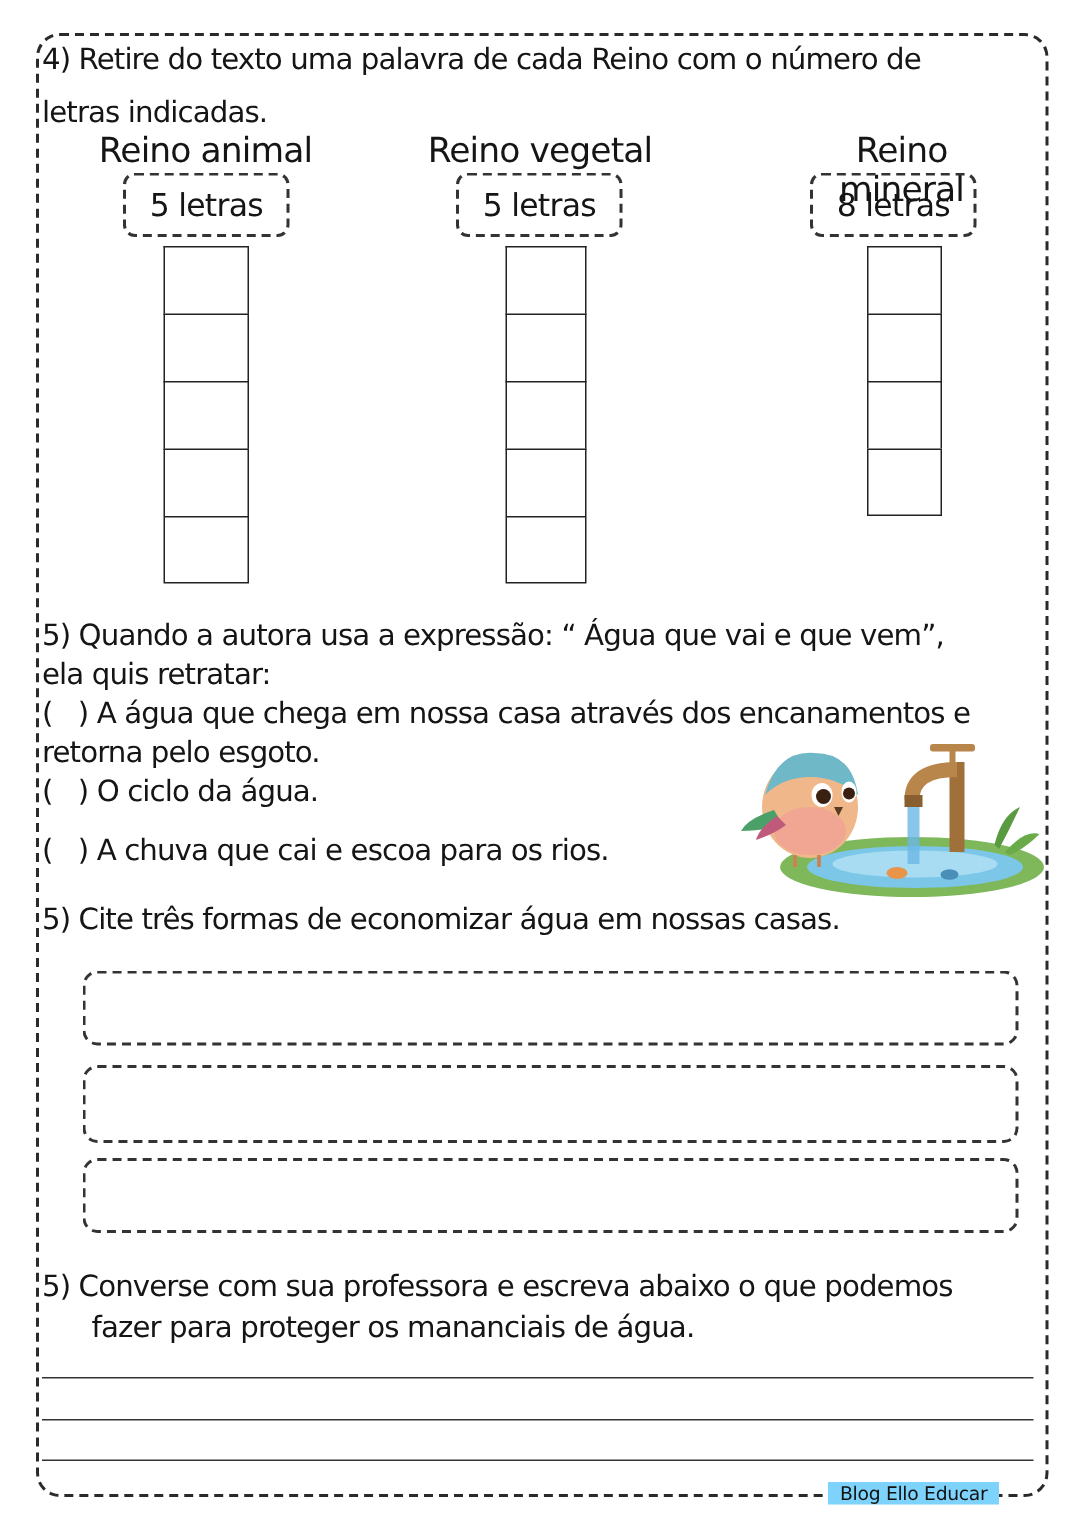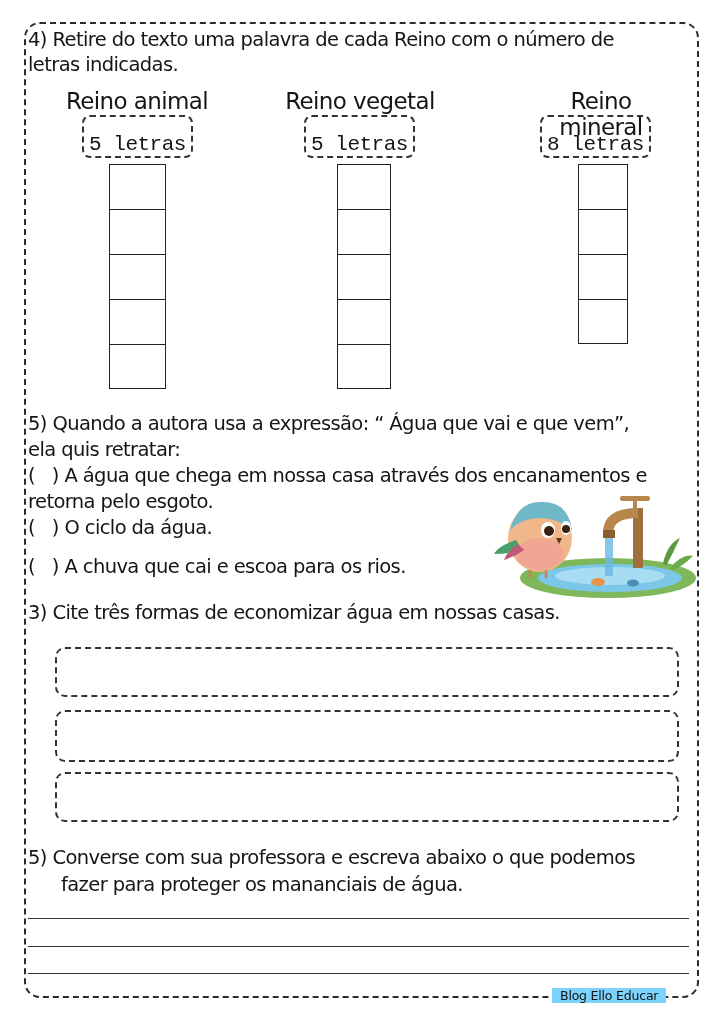--- a/index.html
+++ b/index.html
@@ -8,42 +8,42 @@
     font-family: "DejaVu Sans", sans-serif; color:#151515;
   }
   .page-border {
     position:absolute; left:24px; top:22px; width:675px; height:976px;
     border:2px dashed #2a2a2a; border-radius:16px; box-sizing:border-box;
   }
   .txt { position:absolute; font-size:19.5px; line-height:26px; white-space:nowrap; letter-spacing:-0.6px; }
   .reino { position:absolute; text-align:center; font-size:23px; letter-spacing:-0.6px; }
   .count-box {
     position:absolute; border:2px dashed #333; border-radius:8px; box-sizing:border-box;
-    font-size:21px; display:flex; align-items:flex-end; justify-content:center; letter-spacing:-0.5px;font-family:Liberation Mono, monospace;
+    font-size:21px; display:flex; align-items:center; justify-content:center; letter-spacing:-0.5px;
   }
   .cells { position:absolute; display:flex; flex-direction:column; }
   .cell { border:1.5px solid #222; border-bottom:none; box-sizing:border-box; }
   .cells .cell:last-child { border-bottom:1.5px solid #222; }
   .answer-box {
     position:absolute; left:55px; width:624px; border:2px dashed #333; border-radius:10px; box-sizing:border-box; background:#fff;
   }
   .write-line { position:absolute; left:28px; width:661px; height:0; border-top:1.5px solid #333; }
   .footer {
     position:absolute; left:552px; top:988px; background:#7dd3fc; padding:0 8px;
     font-size:12.5px; color:#111; letter-spacing:-0.2px;
   }
   .illustration { position:absolute; left:488px; top:488px; width:210px; height:115px; }
 </style>
 </head>
 <body>
 
 <div class="page-border"></div>
 
 <div class="txt" style="left:28px;top:27px;">4) Retire do texto uma palavra de cada Reino com o número de</div>
-<div class="txt" style="left:28px;top:52px;">letras indicadas.</div>
+<div class="txt" style="left:28px;top:62px;">letras indicadas.</div>
 
 <div class="reino" style="left:62px;top:88px;width:150px;">Reino animal</div>
 <div class="reino" style="left:285px;top:88px;width:150px;">Reino vegetal</div>
 <div class="reino" style="left:526px;top:88px;width:150px;">Reino mineral</div>
 
 <div class="count-box" style="left:82px;top:115px;width:111px;height:43px;">
     <span>5 letras</span>
   </div>
 <div class="count-box" style="left:304px;top:115px;width:111px;height:43px;">
     <span>5 letras</span>
@@ -110,21 +110,21 @@
   <ellipse cx="60" cy="42" rx="7" ry="8" fill="#fff"></ellipse>
   <circle cx="61" cy="43" r="5" fill="#3a2010"></circle>
   <ellipse cx="78" cy="40" rx="5" ry="7" fill="#fff"></ellipse>
   <circle cx="78" cy="41" r="4" fill="#3a2010"></circle>
   <path d="M68 50 L74 50 L71 56 Z" fill="#5a3a20"></path>
   <path d="M28 52 Q10 58 6 66 Q20 66 34 62 Z" fill="#4aa068"></path>
   <path d="M30 56 Q18 64 16 72 Q28 68 36 62 Z" fill="#c05a7a"></path>
   <path d="M42 82 L42 90 M58 82 L58 90" stroke="#d08050" stroke-width="2.5"></path>
 </svg>
 
-<div class="txt" style="left:28px;top:600px;">3) Cite três formas de economizar água em nossas casas.</div>
+<div class="txt" style="left:28px;top:600px;">5) Cite três formas de economizar água em nossas casas.</div>
 <div class="answer-box" style="top:647px;height:50px;"></div>
 <div class="answer-box" style="top:710px;height:52px;"></div>
 <div class="answer-box" style="top:772px;height:50px;"></div>
 
 <div class="txt" style="left:28px;top:845px;">5) Converse com sua professora e escreva abaixo o que podemos</div>
 <div class="txt" style="left:28px;top:872px;margin-left:33px;">fazer para proteger os mananciais de água.</div>
 <div class="write-line" style="top:918px;"></div>
 <div class="write-line" style="top:946px;"></div>
 <div class="write-line" style="top:973px;"></div>
 

